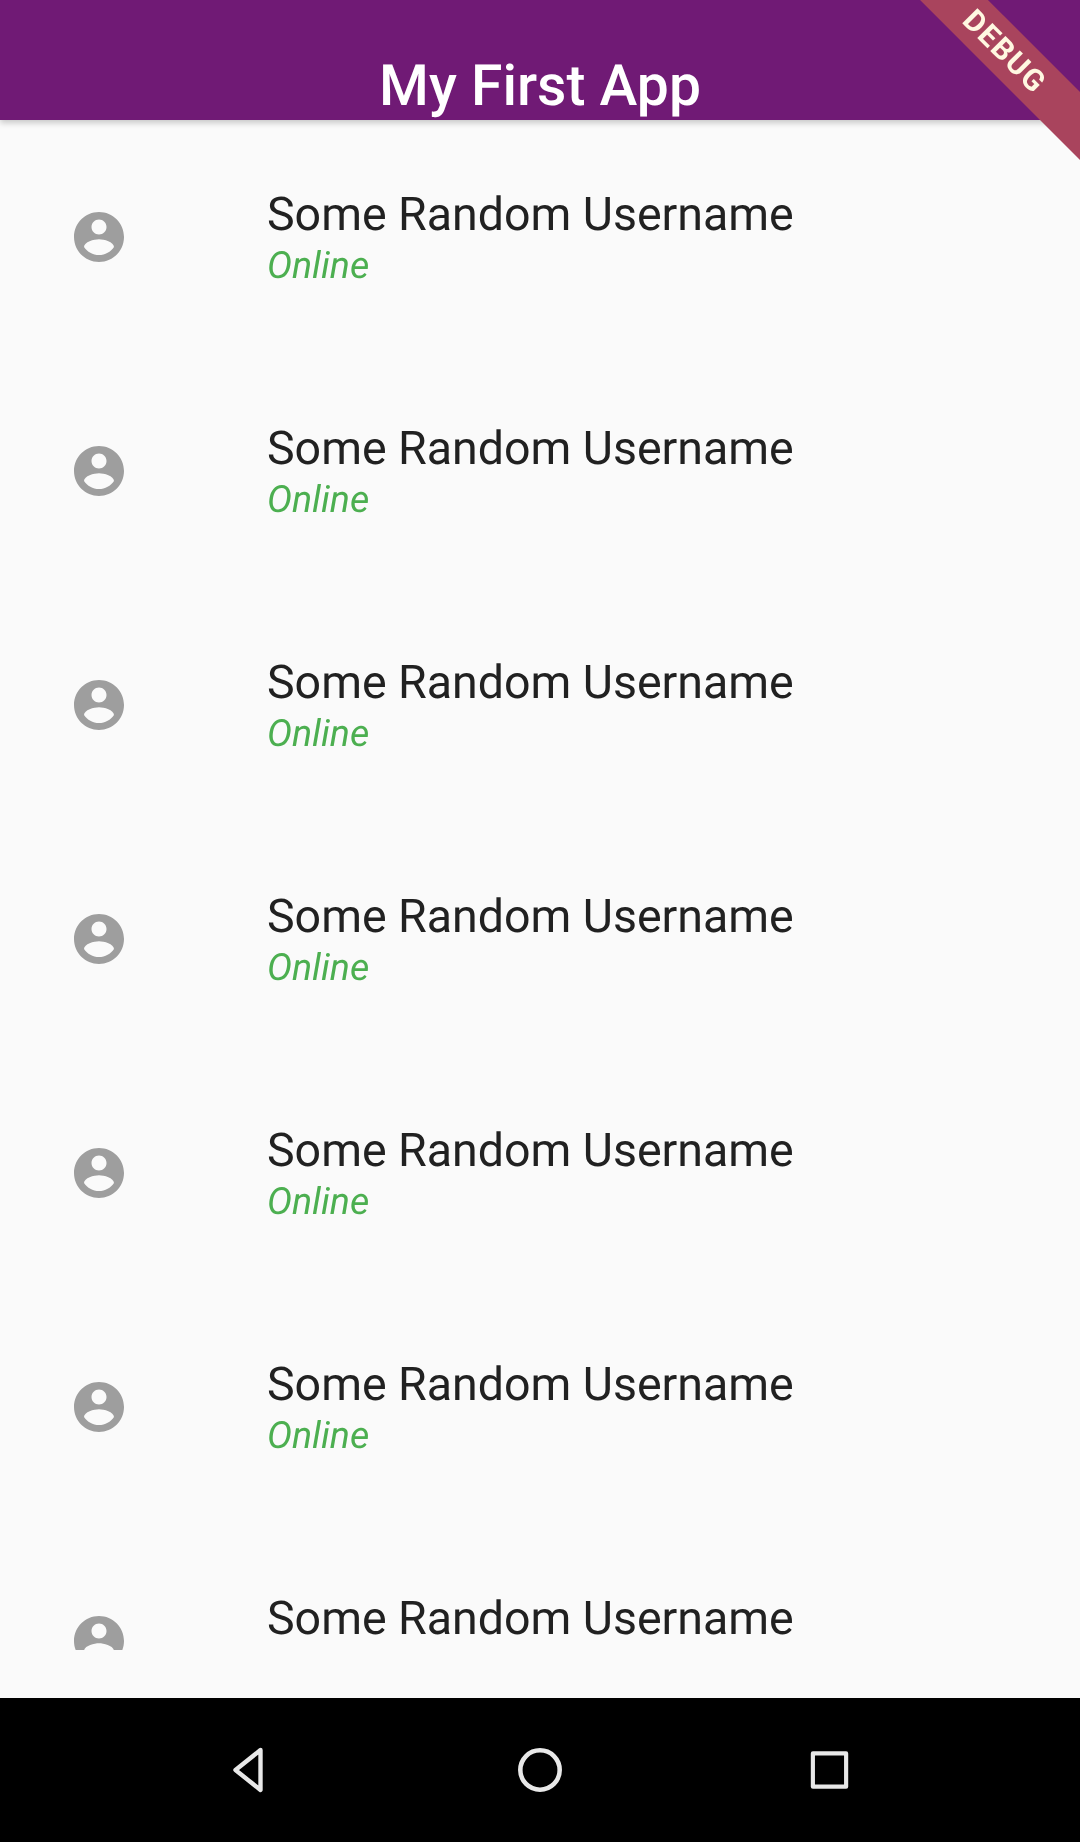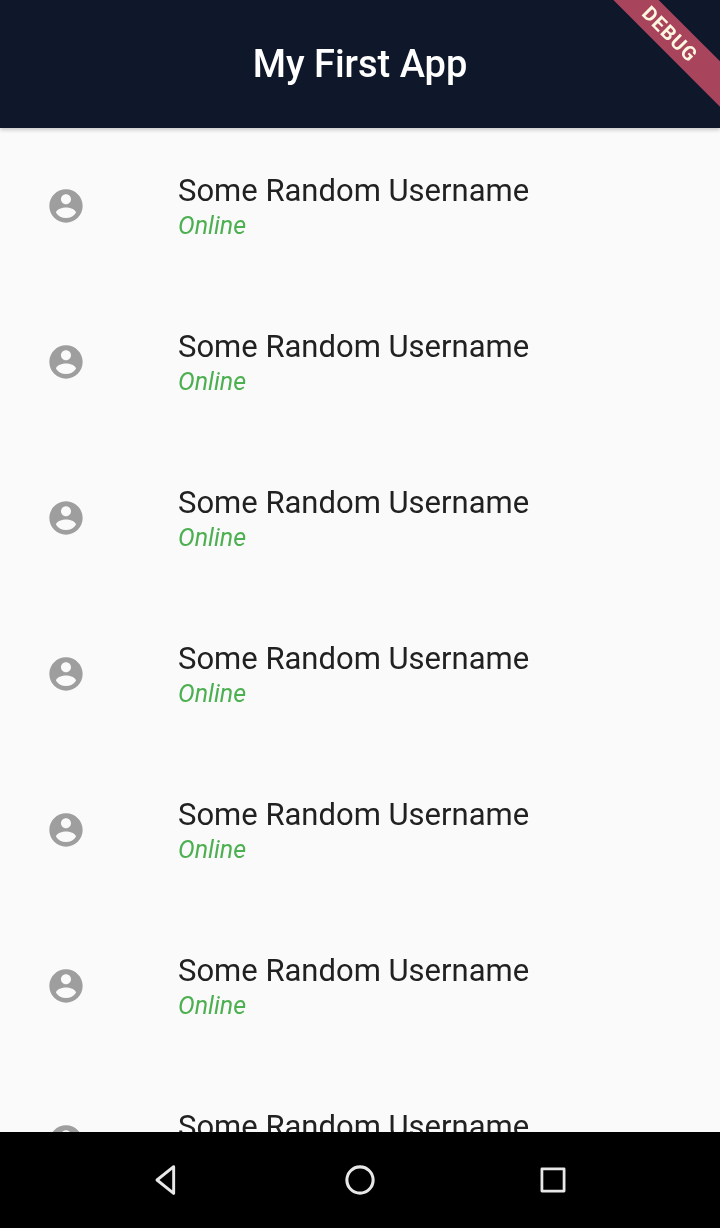--- a/index.html
+++ b/index.html
@@ -9,24 +9,24 @@
     }
     body {
       font-family: Roboto, "Helvetica Neue", Arial, sans-serif;
       background: #fafafa;
       width: 720px;
       height: 1228px;
       overflow: hidden;
       position: relative;
     }
     .app-bar {
-      background: #0f172a;
-      height: 128px;
-      display: flex;
-      align-items: center;
+      background: #701a75;
+      height: 80px;
+      display: flex;
+      align-items: flex-end;
       justify-content: center;
       box-shadow: 0 2px 4px rgba(0,0,0,0.2);
       position: relative;
       z-index: 10;
     }
     .app-title {
       color: #ffffff;
       font-size: 38px;
       font-weight: 500;
     }

